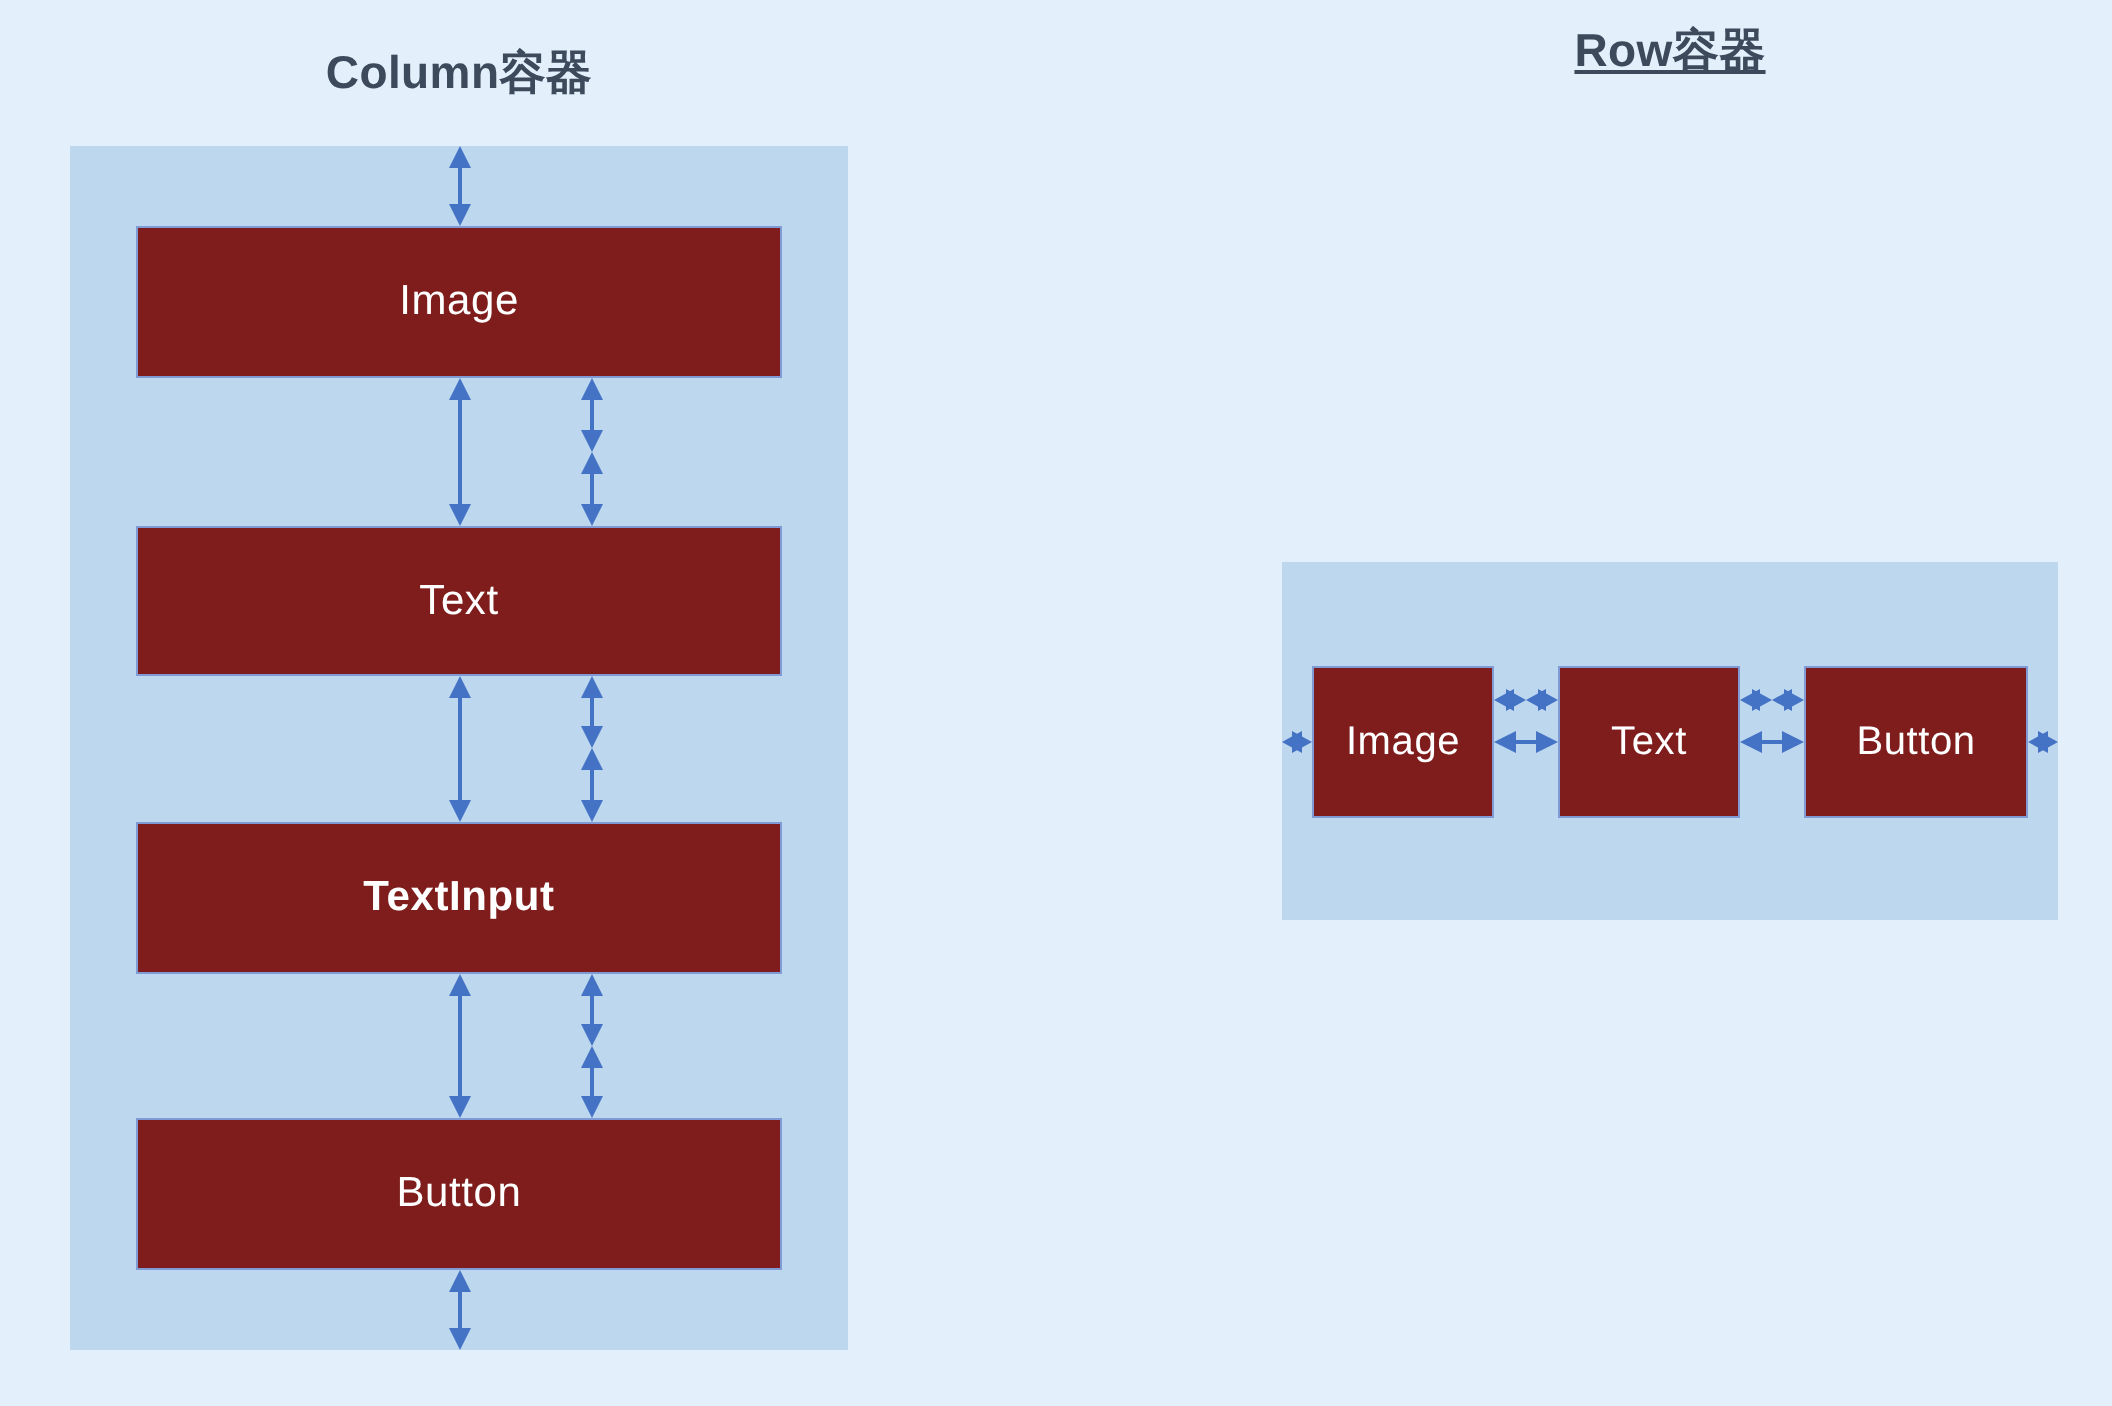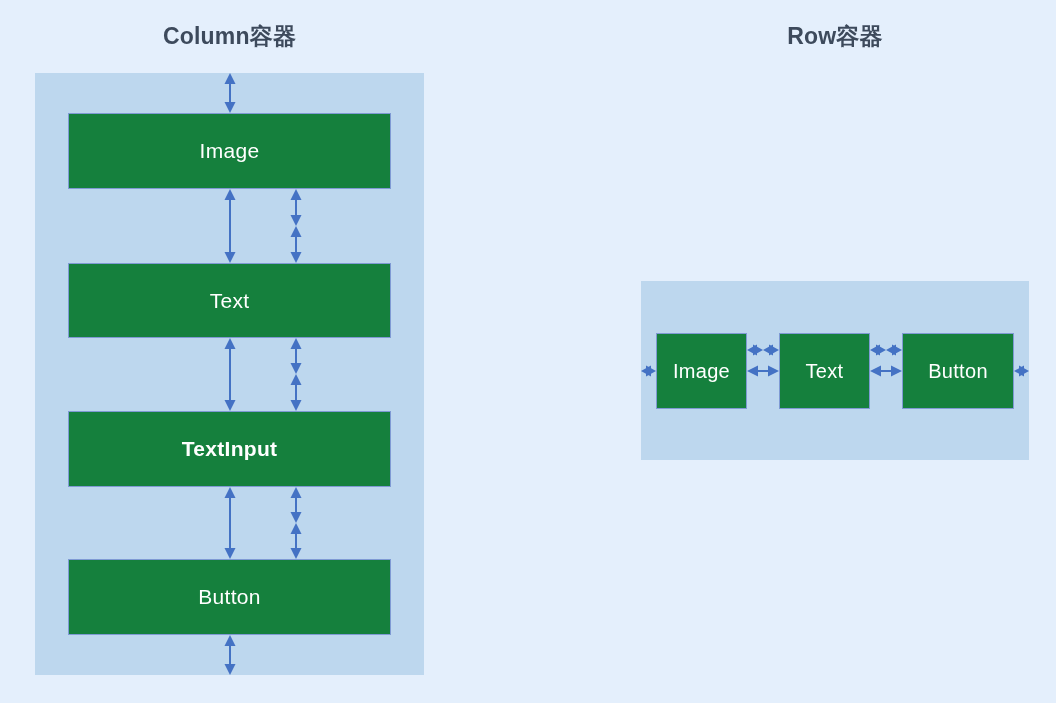--- a/index.html
+++ b/index.html
@@ -26,40 +26,40 @@
   .panel-title {
     position: absolute;
     font-size: 23px;
     font-weight: bold;
     color: #3d4a5c;
     letter-spacing: 0.2px;
     white-space: nowrap;
     text-align: center;
   }
   #title-column { left: 35px; top: 21px; width: 389px; }
-  #title-row    { left: 641px; top: 21px; width: 388px; }
+  #title-row    { left: 641px; top: 10px; width: 388px; text-decoration: underline; }
 
   
   .container-box {
     position: absolute;
     background: #bdd7ee;
   }
   #column-container {
     left: 35px;  top: 73px;
     width: 389px; height: 602px;
   }
   #row-container {
     left: 641px; top: 281px;
     width: 388px; height: 179px;
   }
 
   
   .widget-box {
     position: absolute;
-    background: #15803d;
+    background: #7f1d1d;
     border: 1px solid #7f9ad4;
     box-sizing: border-box;
     display: flex;
     align-items: center;
     justify-content: center;
     color: #ffffff;
     font-size: 21px;
     font-weight: 400;
     letter-spacing: 0.3px;
     white-space: nowrap;

